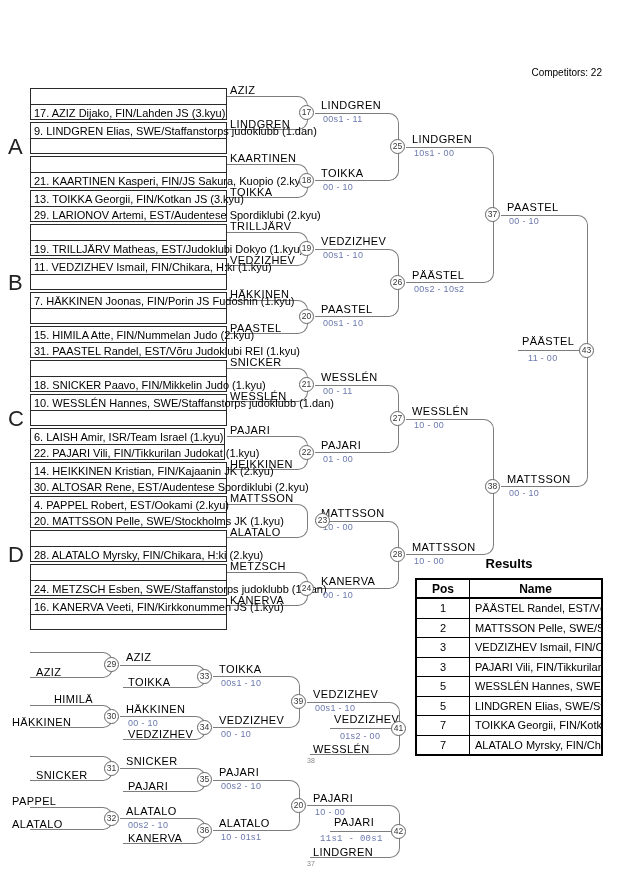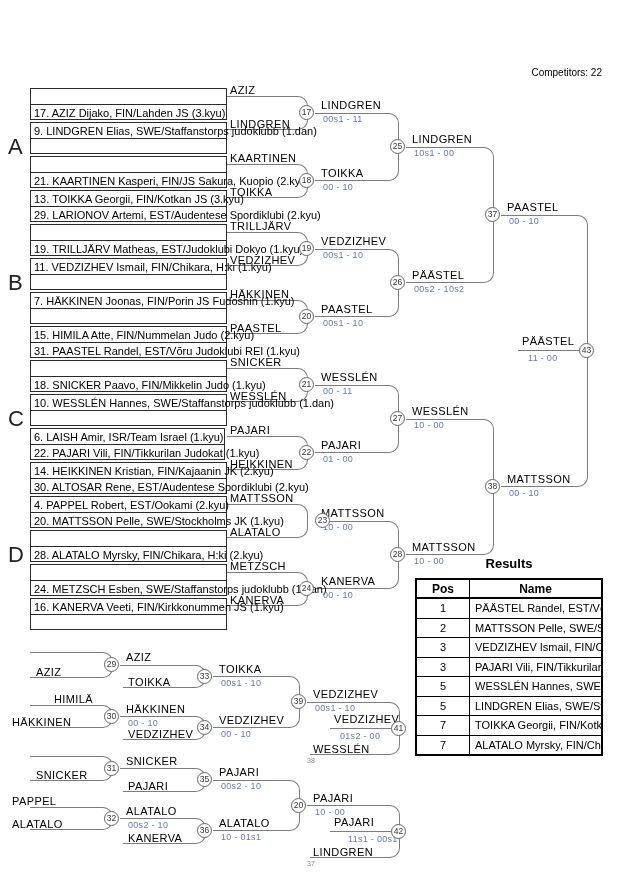--- a/index.html
+++ b/index.html
@@ -307,21 +307,21 @@
       <div class="abs ln-t" style="left: 213px; top: 780px; width: 87px; height: 26px;"></div>
       <div class="abs ln-b" style="left: 213px; top: 806px; width: 87px; height: 25px;"></div>
       <div class="abs circle" style="left: 291px; top: 798px;">20</div>
       <div class="abs wlab" style="left: 313px; top: 792px;">PAJARI</div>
       <div class="abs score" style="left: 315px; top: 807px;">10 - 00</div>
       <div class="abs ln-t" style="left: 307px; top: 805px; width: 93px; height: 27px;"></div>
       <div class="abs ln-b" style="left: 310px; top: 832px; width: 90px; height: 26px;"></div>
       <div class="abs circle" style="left: 391px; top: 824px;">42</div>
       <div class="abs ln-h" style="left: 330px; top: 831px; width: 62px;"></div>
       <div class="abs wlab" style="left: 334px; top: 816px;">PAJARI</div>
-      <div class="abs score" style="left: 348px; top: 834px;">11s1 - 00s1</div>
+      <div class="abs score" style="left: 320px; top: 834px; font-family: Liberation Mono, monospace;">11s1 - 00s1</div>
       <div class="abs entry" style="left: 36px; top: 666px;">AZIZ</div>
       <div class="abs entry" style="left: 12px; top: 693px; margin-left: 42px;">HIMILÄ</div>
       <div class="abs entry" style="left: 12px; top: 716px;">HÄKKINEN</div>
       <div class="abs entry" style="left: 128px; top: 676px;">TOIKKA</div>
       <div class="abs entry" style="left: 128px; top: 728px;">VEDZIZHEV</div>
       <div class="abs entry" style="left: 313px; top: 743px;">WESSLÉN</div>
       <div class="abs tiny" style="left: 307px; top: 757px;">38</div>
       <div class="abs entry" style="left: 36px; top: 769px;">SNICKER</div>
       <div class="abs entry" style="left: 12px; top: 795px;">PAPPEL</div>
       <div class="abs entry" style="left: 12px; top: 818px;">ALATALO</div>

